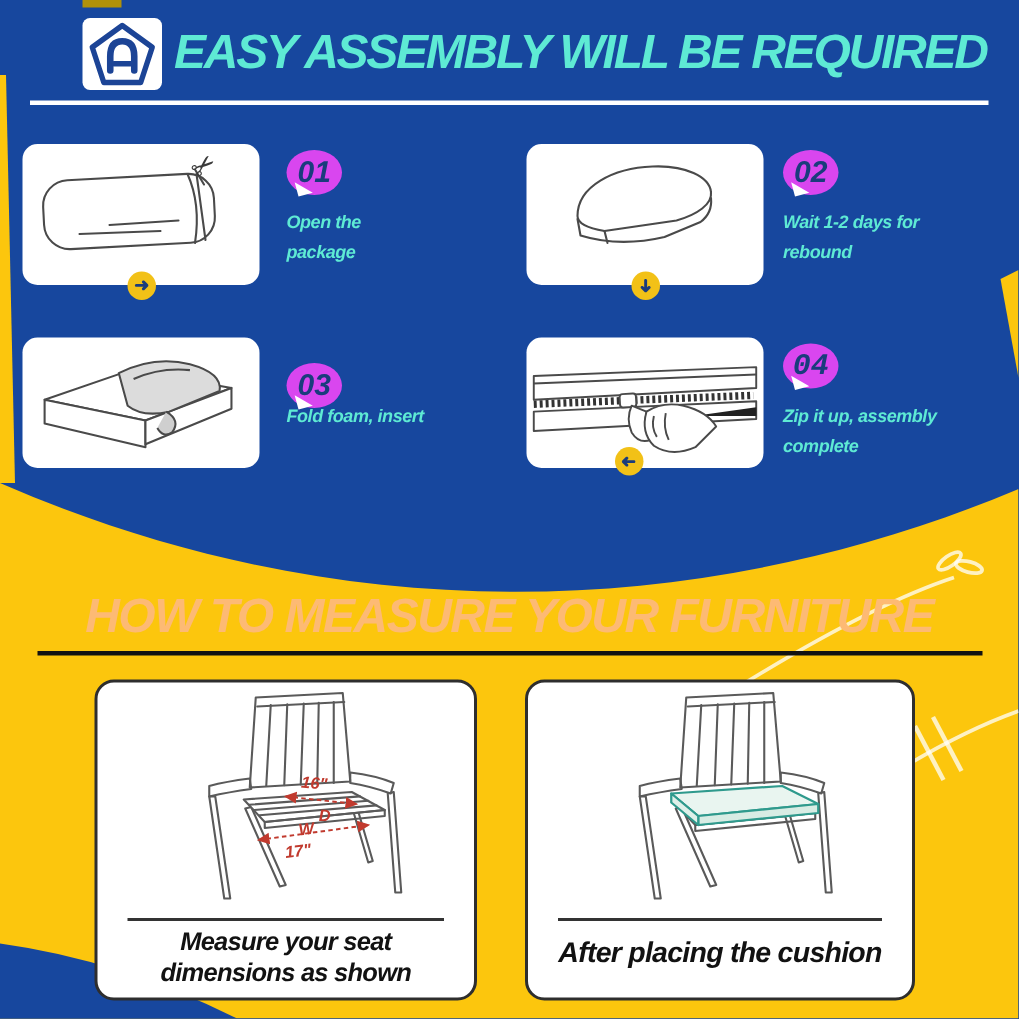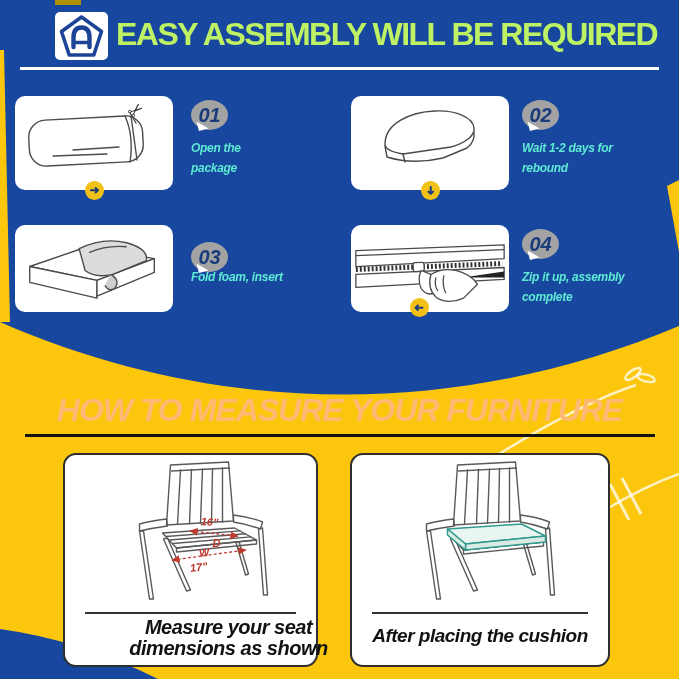--- a/index.html
+++ b/index.html
@@ -6,52 +6,52 @@
   body{
     width:679px;height:679px;position:relative;overflow:hidden;
     background:#17479e;
     font-family:"Liberation Sans", sans-serif;
   }
   .abs{position:absolute;}
   
   .logo-box{left:55px;top:12px;width:53px;height:48px;background:#fff;border-radius:5px;}
   .page-title{
     left:116px;top:16px;width:556px;
-    color:#bef264;font-size:32px;font-weight:bold;
+    color:#5eead4;font-size:32px;font-weight:bold;font-style:italic;
     letter-spacing:-1.5px;white-space:nowrap;
   }
   .header-rule{left:20px;top:67px;width:639px;height:3px;background:#fff;}
   
   .step-box{background:#fff;border-radius:10px;}
   .box1{left:15px;top:96px;width:158px;height:94px;}
   .box2{left:351px;top:96px;width:158px;height:94px;}
   .box3{left:15px;top:225px;width:158px;height:87px;}
   .box4{left:351px;top:225px;width:158px;height:87px;}
   .chip{
     width:19px;height:19px;border-radius:50%;background:#f2c117;
     color:#1a3c7c;font-size:12px;font-weight:bold;text-align:center;line-height:19px;
   }
   .chip1{left:85px;top:181px;}
   .chip2{left:421px;top:181px;}
   .chip2 span{display:inline-block;transform:rotate(90deg);}
   .chip4{left:410px;top:298px;}
   .chip4 span{display:inline-block;transform:rotate(180deg);}
   .bubble{
-    width:37px;height:30px;background:#a3a3a3;border-radius:50%;
+    width:37px;height:30px;background:#d946ef;border-radius:50%;
     text-align:center;line-height:31px;
     color:#1a3c7c;font-size:20px;font-weight:bold;font-style:italic;
   }
   .bubble::after{
     content:"";position:absolute;left:1px;bottom:-8px;
     border:7px solid transparent;border-top-color:#fff;transform:rotate(30deg);
   }
   .bu1{left:191px;top:100px;}
   .bu2{left:522px;top:100px;}
   .bu3{left:191px;top:229px;margin-top:13px;}
-  .bu4{left:522px;top:229px;}
+  .bu4{left:522px;top:229px;font-family:Liberation Mono, monospace;}
   .step-cap{
     color:#5eead4;font-size:12px;line-height:20px;font-weight:bold;font-style:italic;
     letter-spacing:-0.3px;white-space:nowrap;
   }
   .cap1{left:191px;top:138px;}
   .cap2{left:522px;top:138px;}
   .cap3{left:191px;top:267px;text-align:center;}
   .cap4{left:522px;top:267px;font-style:italic;}
   .scissors{
     left:128px;top:99px;font-size:19px;color:#3a3a3a;
@@ -70,21 +70,21 @@
   }
   .card1{left:63px;top:453px;width:255px;height:214px;}
   .card2{left:350px;top:453px;width:260px;height:214px;}
   .card-divider{left:20px;top:157px;height:2px;background:#333;}
   .cd1{width:211px;}
   .cd2{width:216px;}
   .card-cap{
     left:0;width:100%;text-align:center;color:#121212;
     font-weight:bold;font-style:italic;letter-spacing:-0.5px;
   }
-  .cc1{top:162px;font-size:20px;line-height:21px;padding-left:38px;}
+  .cc1{top:162px;font-size:17px;line-height:21px;}
   .cc2{top:170px;font-size:19px;text-align:center;}
   .chair-svg{left:25px;top:4px;width:205px;height:150px;}
   .illus-svg{left:0;top:0;width:100%;height:100%;}
 </style>
 </head>
 <body>
 
 <svg class="abs bg-svg" viewBox="0 0 679 679">
   <path d="M0,322 C220,418 460,418 679,326 L679,679 L0,679 Z" fill="#fcc60d"></path>
   <path d="M0,50 L4,50 L10,322 L0,322 Z" fill="#fcc60d"></path>

